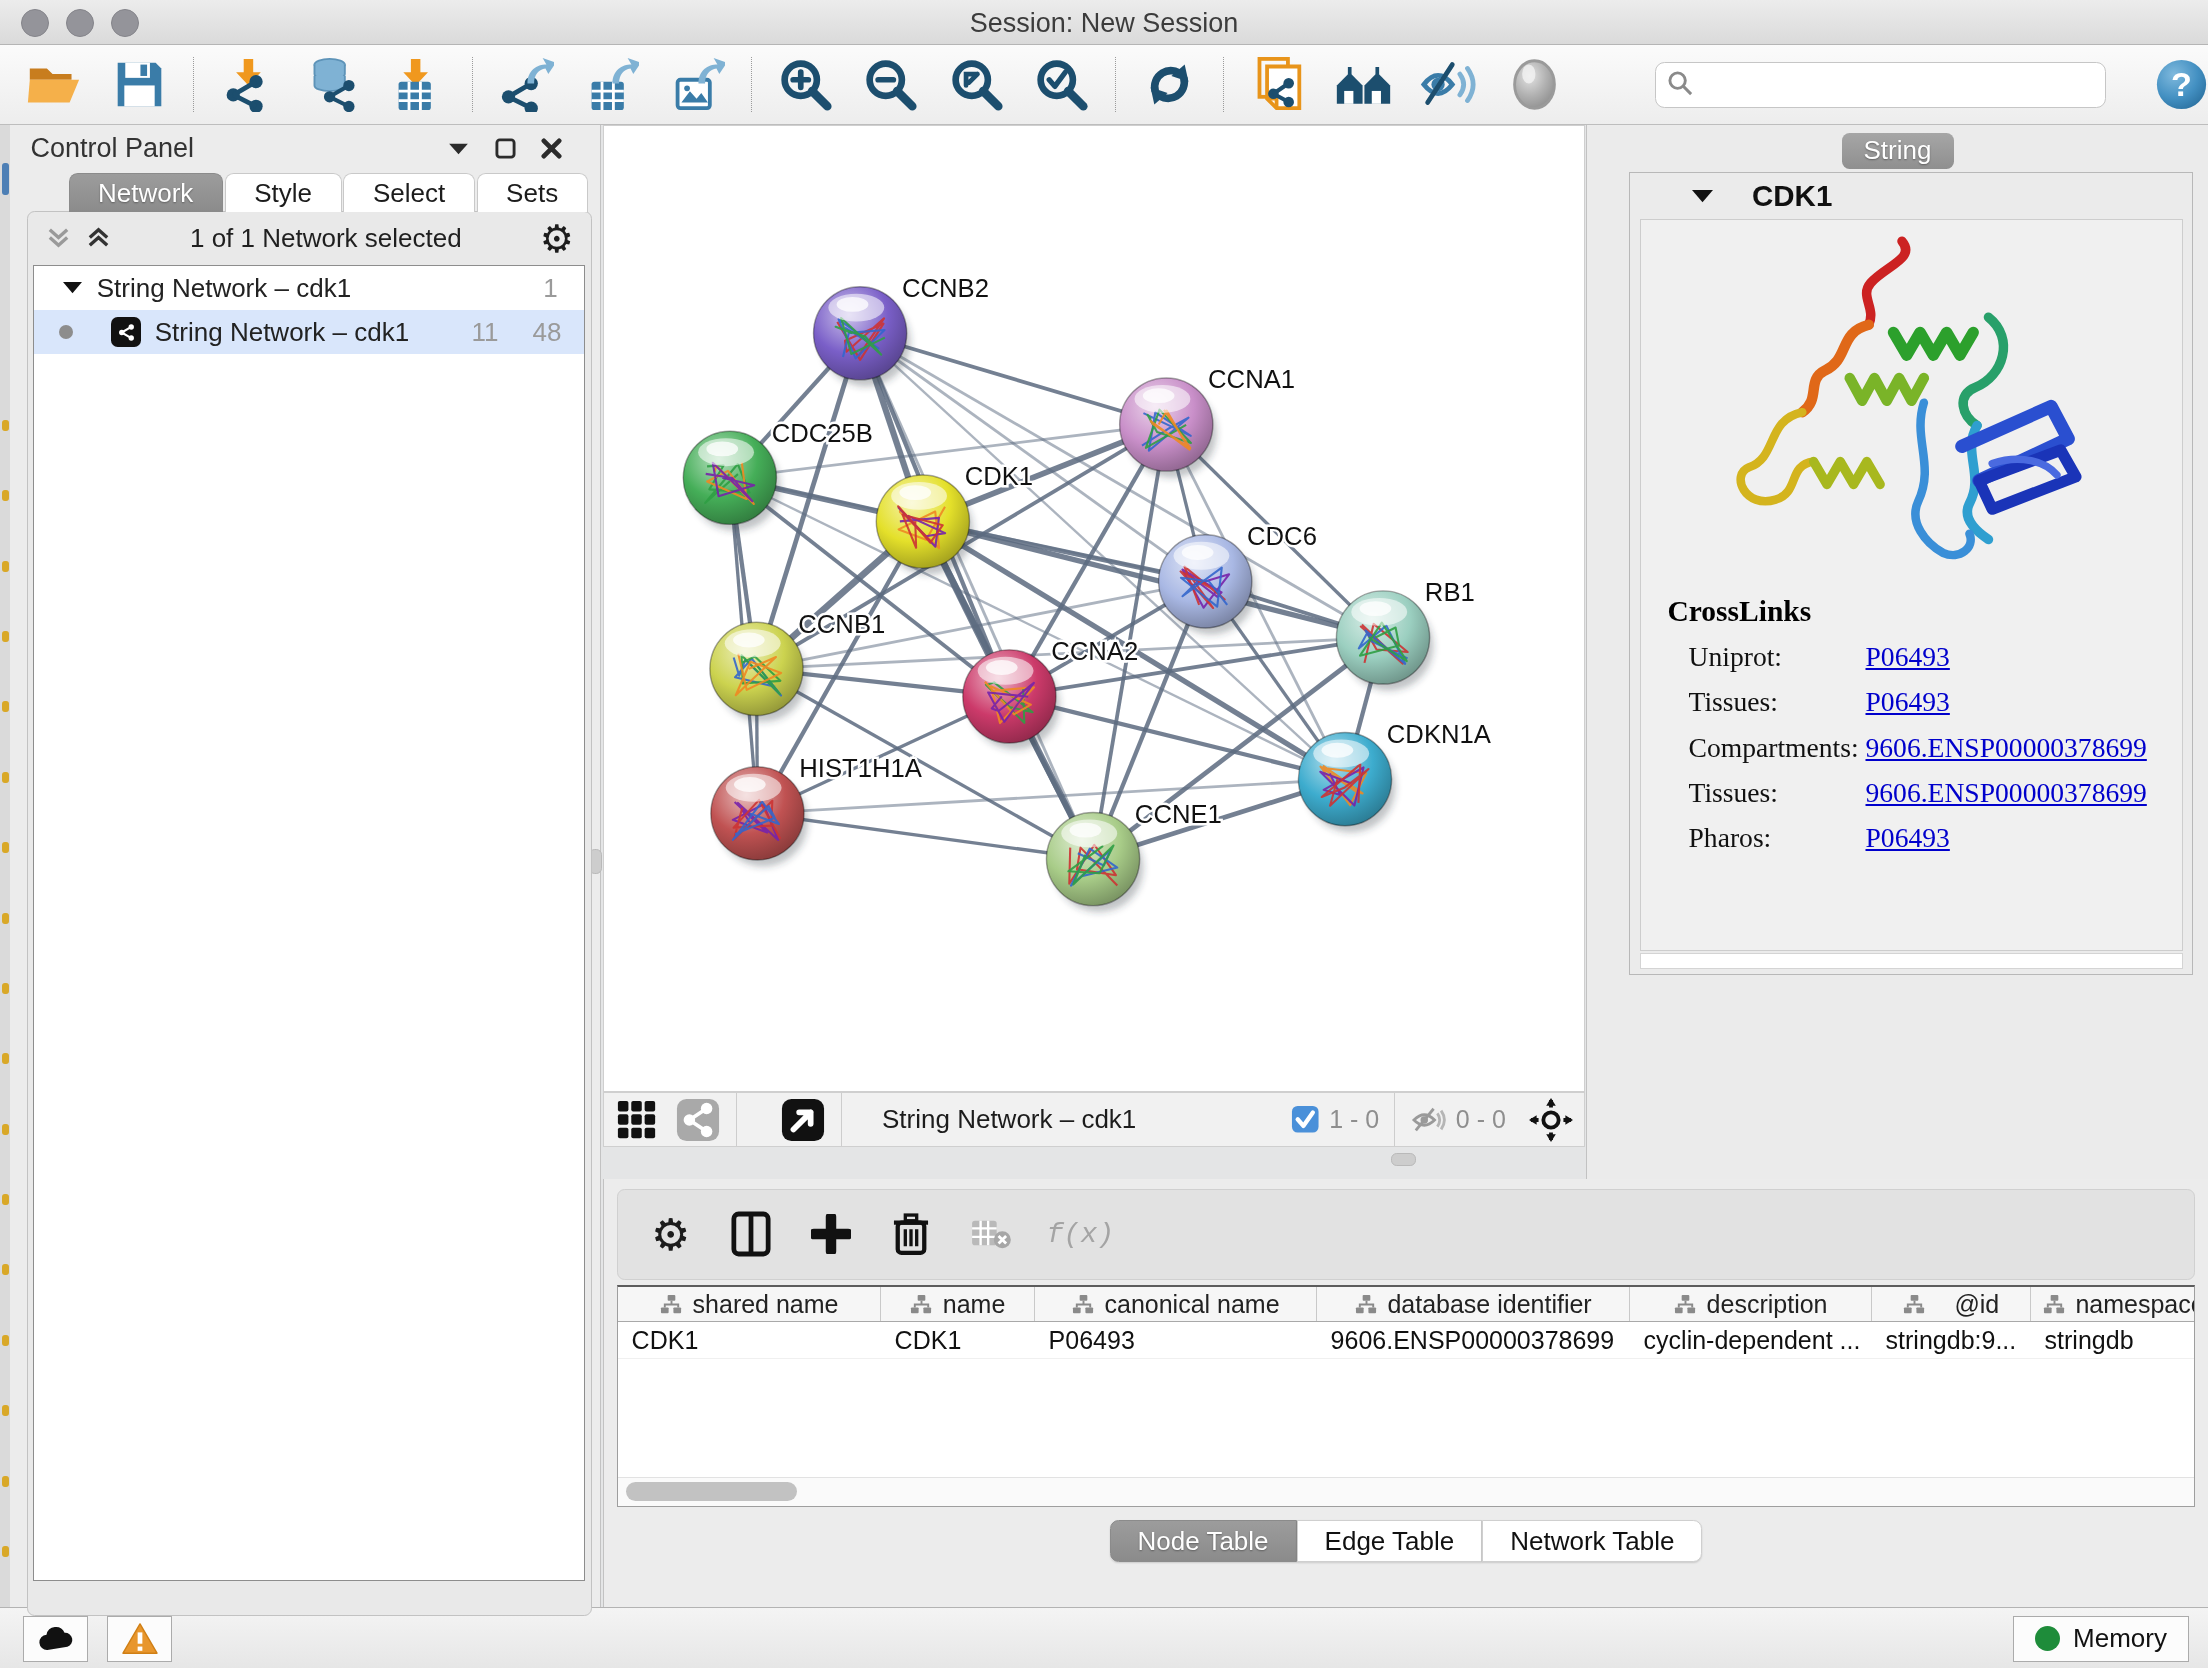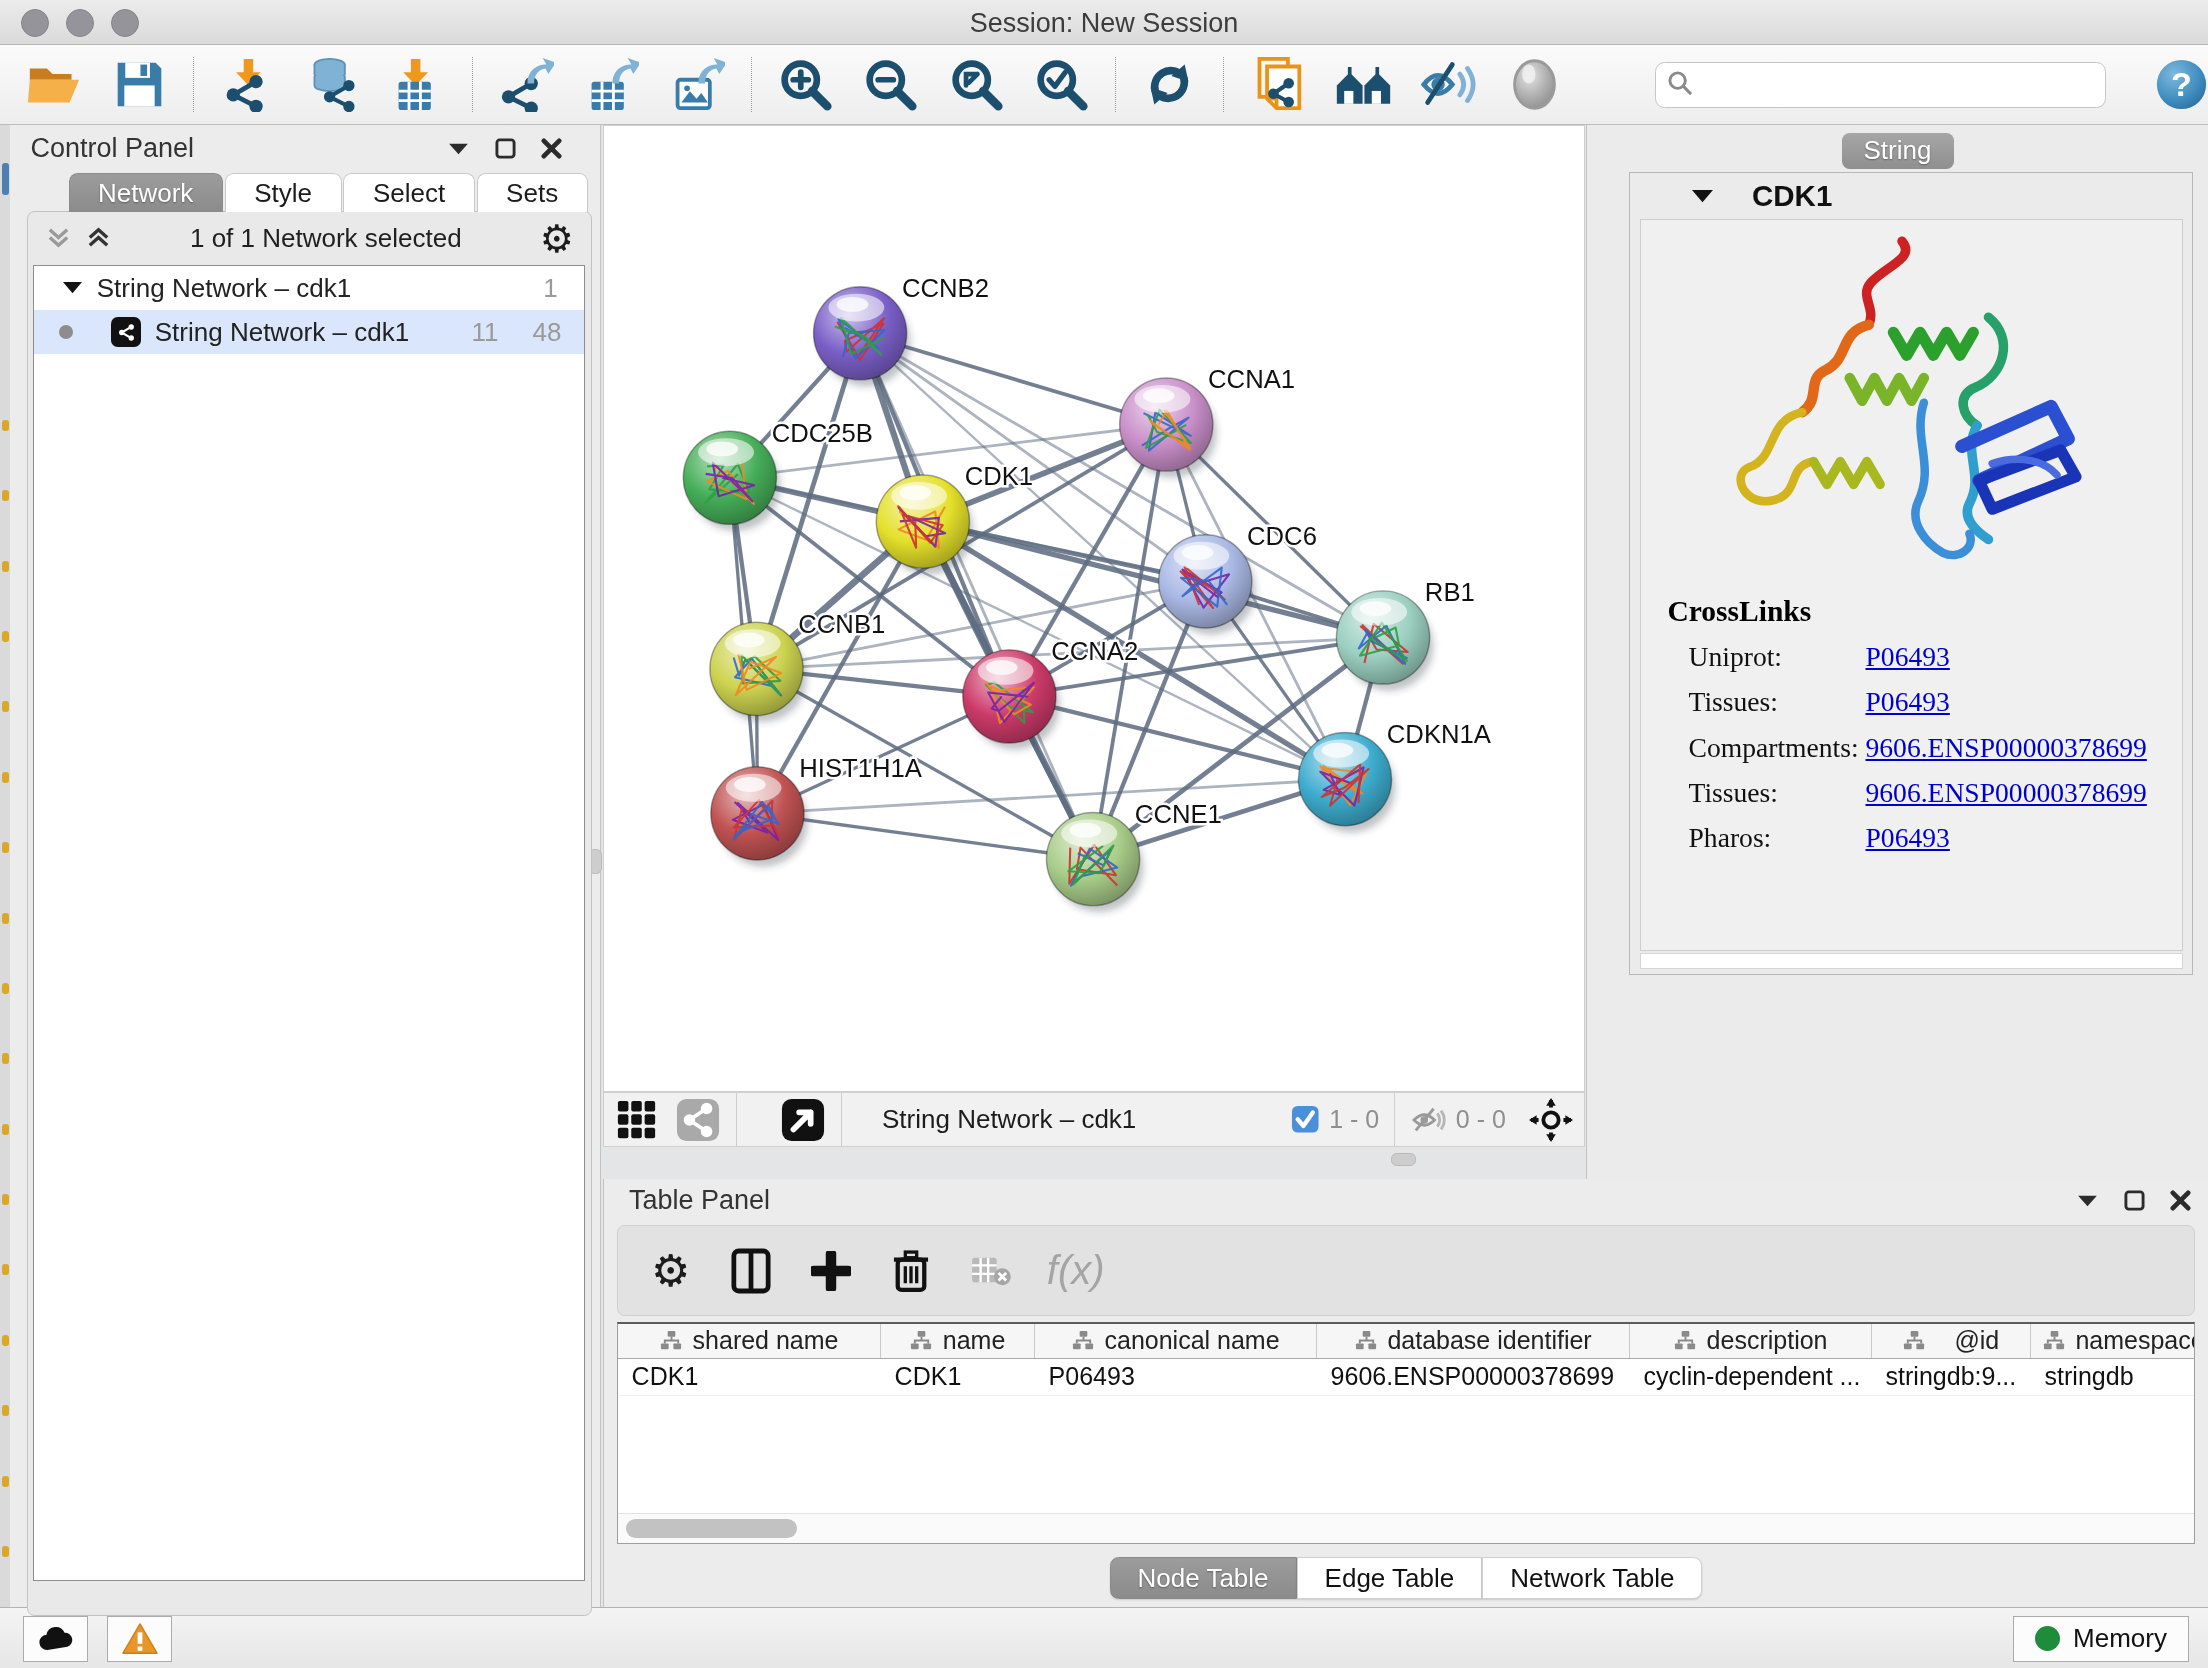--- a/index.html
+++ b/index.html
@@ -80,21 +80,21 @@
   .cl-label{width:177px;color:#111;padding-left:21px;}
   .cl-link{color:#0000cc;text-decoration:underline;cursor:pointer;}
   .rp-scrollstrip{margin:1.9px 9.5px 0 9.5px;height:13.3px;background:#fff;border:1px solid #d4d4d4;}
   
   .table-panel{position:absolute;left:603px;top:1179px;width:1605px;height:428px;background:#ececec;
     border-left:1px solid #c2c2c2;box-sizing:border-box;}
   .tp-titlerow{display:flex;align-items:center;justify-content:space-between;padding:5.7px 17px 0 25px;}
   .tp-toolbar{margin:9.5px 13.3px 0 13.3px;height:89px;background:#e2e2e2;border:1px solid #d0d0d0;
     border-radius:7.6px;display:flex;align-items:center;gap:32px;padding:0 28.5px;}
   .tp-toolbar .tbtn{display:flex;align-items:center;justify-content:center;width:48px;height:48px;}
-  .fx{font-family:Liberation Sans, sans-serif;font-style:italic;font-size:40px;color:#a4a4a4;}
+  .fx{font-family:Liberation Mono, monospace;font-style:italic;font-size:28px;color:#a4a4a4;}
   .tablewrap{margin:5.7px 13.3px 0 13.3px;background:#fff;border:1px solid #9e9e9e;border-top:2.9px solid #5c5c5c;height:219px;position:relative;overflow:hidden;}
   .thead{display:flex;background:#f6f6f6;border-bottom:1px solid #a9a9a9;height:34px;}
   .th{display:flex;align-items:center;justify-content:center;gap:9.5px;font-size:25px;color:#222;
     border-right:1px solid #c9c9c9;box-sizing:border-box;flex:0 0 auto;overflow:hidden;white-space:nowrap;}
   .trow{display:flex;height:36px;border-bottom:1px solid #f0f0f0;}
   .td{font-size:25px;color:#111;display:flex;align-items:center;padding-left:13.3px;box-sizing:border-box;
     flex:0 0 auto;overflow:hidden;white-space:nowrap;}
   .hscroll{position:absolute;left:0;right:0;bottom:0;height:28.5px;background:#fafafa;border-top:1px solid #e2e2e2;}
   .hthumb{position:absolute;left:7.6px;top:4.8px;width:171px;height:19px;background:#c2c2c2;border-radius:9.5px;}
   .tp-tabs{display:flex;justify-content:center;margin-top:13.3px;}
@@ -763,34 +763,20 @@
               <span class="cl-link">P06493</span>
             </div>
           </div>
       </div>
     </div>
     <div class="rp-scrollstrip"></div>
   </div>
 </div>
 
 <div class="table-panel">
-  <div class="tp-titlerow">
-    <span class="ptitle">Table Panel</span>
-    <span class="pctrl">
-      <svg width="23" height="15" viewBox="0 0 24 16">
-          <polygon points="2,3 22,3 12,14" fill="#2b2b2b"></polygon>
-        </svg>
-      <svg width="21" height="21" viewBox="0 0 22 22">
-          <rect x="2" y="2" width="18" height="18" fill="none" stroke="#2b2b2b" stroke-width="3" rx="3"></rect>
-        </svg>
-      <svg width="21" height="21" viewBox="0 0 22 22">
-          <path d="M3 3 L19 19 M19 3 L3 19" stroke="#2b2b2b" stroke-width="5" stroke-linecap="round"></path>
-        </svg>
-    </span>
-  </div>
   <div class="tp-toolbar">
     <span class="tbtn" style="font-size:44px;color:#1c1c1c;font-family:'DejaVu Sans',sans-serif;">⚙</span>
     <span class="tbtn">
       <svg width="40" height="46" viewBox="0 0 42 48">
           <rect x="3" y="3" width="36" height="42" rx="5" fill="none" stroke="#111" stroke-width="5"></rect>
           <line x1="21" y1="3" x2="21" y2="45" stroke="#111" stroke-width="5"></line>
         </svg>
     </span>
     <span class="tbtn">
       <svg width="40" height="40" viewBox="0 0 42 42">

